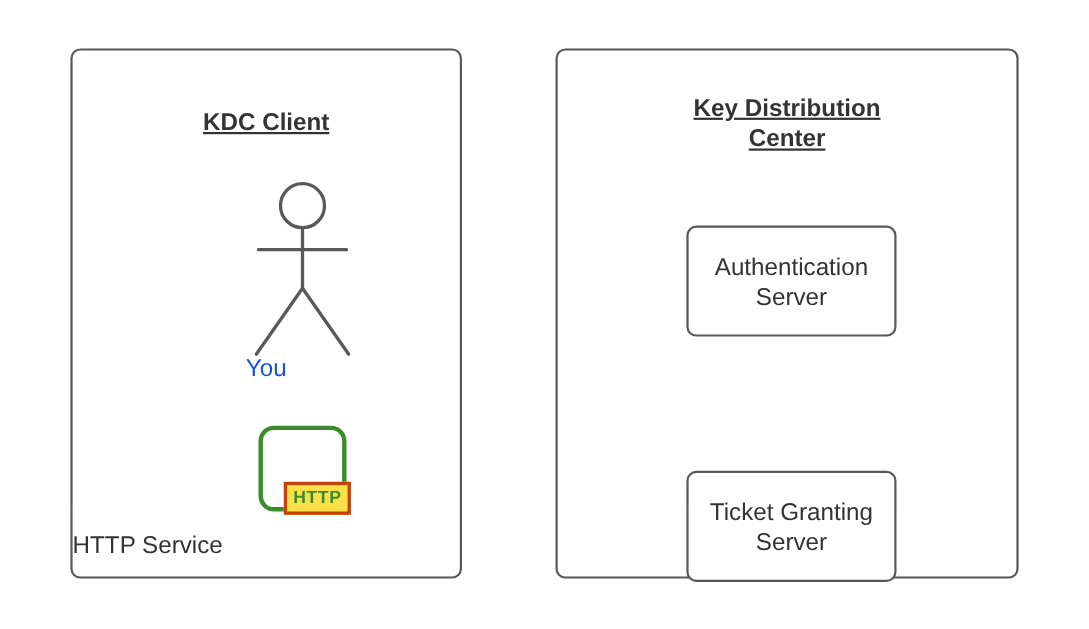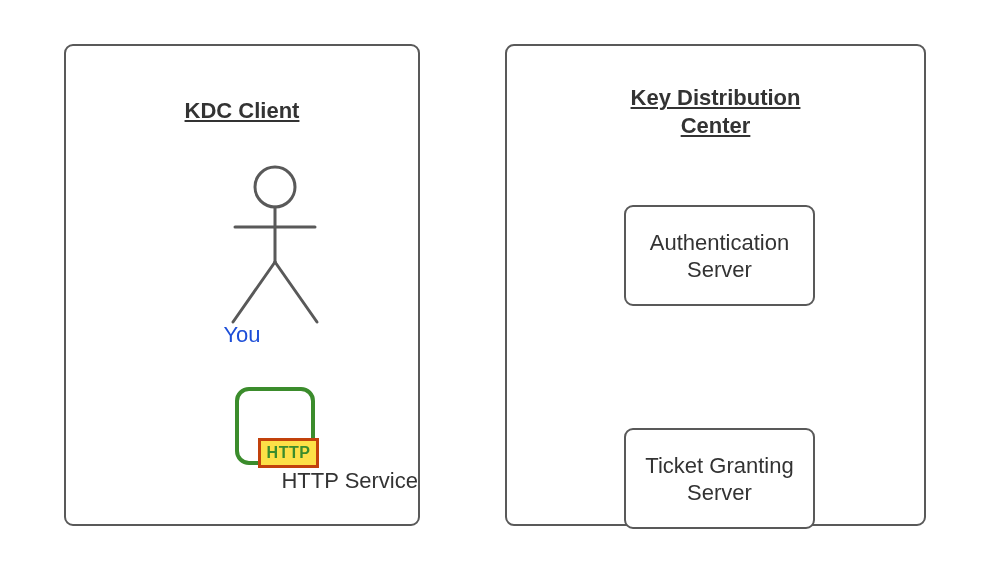--- a/index.html
+++ b/index.html
@@ -72,23 +72,23 @@
     display: flex;
     align-items: center;
     justify-content: center;
     font-size: 16px;
     font-weight: bold;
     color: #3b8c2c;
     letter-spacing: 0.5px;
   }
   .service-label {
     position: absolute;
-    left: 0; top: 421px;
+    left: 0; top: 436px;
     width: 100%;
-    text-align: right;
+    text-align: left;
     font-size: 22px;
     line-height: 28px;
     color: #333333;
   }
 
   .server-node {
     position: absolute;
     left: 117px;
     width: 191px; height: 101px;
     border: 2px solid #595959;

